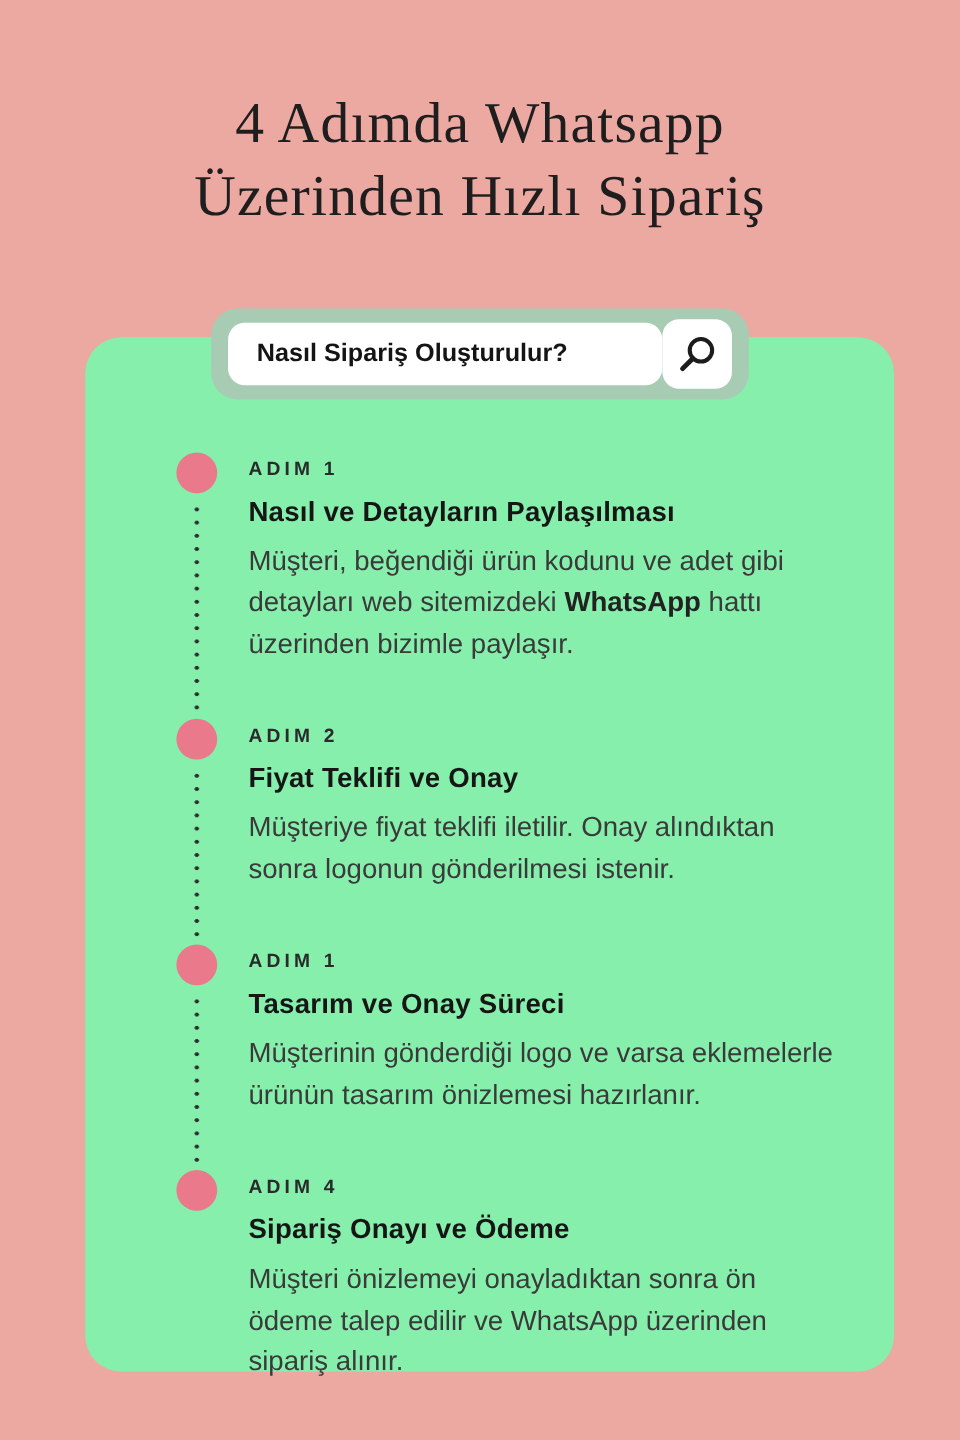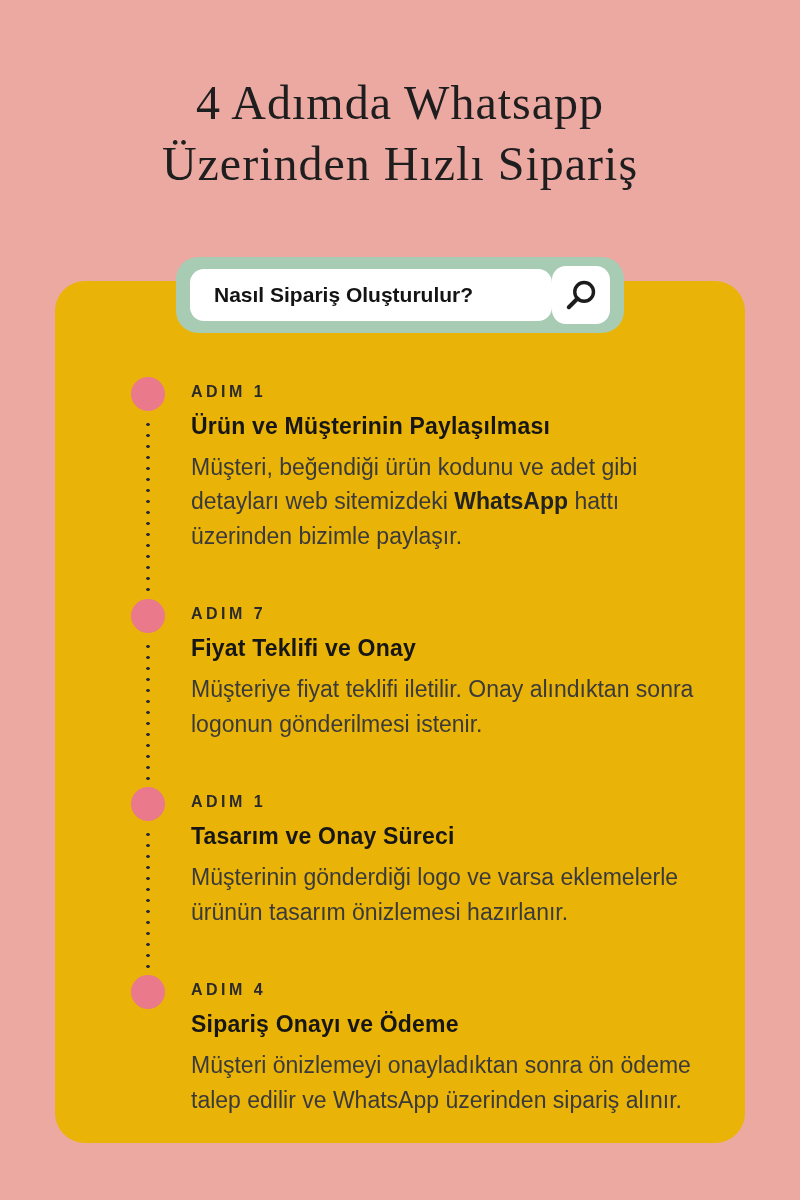--- a/index.html
+++ b/index.html
@@ -76,23 +76,23 @@
   }
   .search-btn svg {
     width: 34px;
     height: 34px;
     display: block;
   }
   
   .panel {
     position: relative;
     z-index: 1;
-    margin: -52px 55px 0 55px;
+    margin: -52px 55px 0 71px;
     height: 862px;
-    background: #eab308;
+    background: #86efac;
     border-radius: 30px;
     box-sizing: border-box;
     padding: 96px 40px 30px 76px;
   }
   
   .step {
     display: flex;
     align-items: stretch;
   }
   .timeline {
@@ -181,32 +181,32 @@
 
   <div class="panel">
 
     <div class="step">
       <div class="timeline">
         <div class="dot"></div>
         <div class="connector"></div>
       </div>
       <div class="content">
         <div class="step-label">ADIM 1</div>
-        <h2 class="step-heading">Ürün ve Müşterinin Paylaşılması</h2>
+        <h2 class="step-heading">Nasıl ve Detayların Paylaşılması</h2>
         <p class="step-body"><span>Müşteri, beğendiği ürün kodunu ve adet gibi detayları web sitemizdeki </span><b>WhatsApp</b><span> hattı üzerinden bizimle paylaşır.</span></p>
       </div>
     </div>
 
     <div class="step">
       <div class="timeline">
         <div class="dot"></div>
         <div class="connector"></div>
       </div>
       <div class="content">
-        <div class="step-label">ADIM 7</div>
+        <div class="step-label">ADIM 2</div>
         <h2 class="step-heading">Fiyat Teklifi ve Onay</h2>
         <p class="step-body"><span>Müşteriye fiyat teklifi iletilir. Onay alındıktan sonra logonun gönderilmesi istenir.</span><b></b><span></span></p>
       </div>
     </div>
 
     <div class="step">
       <div class="timeline">
         <div class="dot"></div>
         <div class="connector"></div>
       </div>

